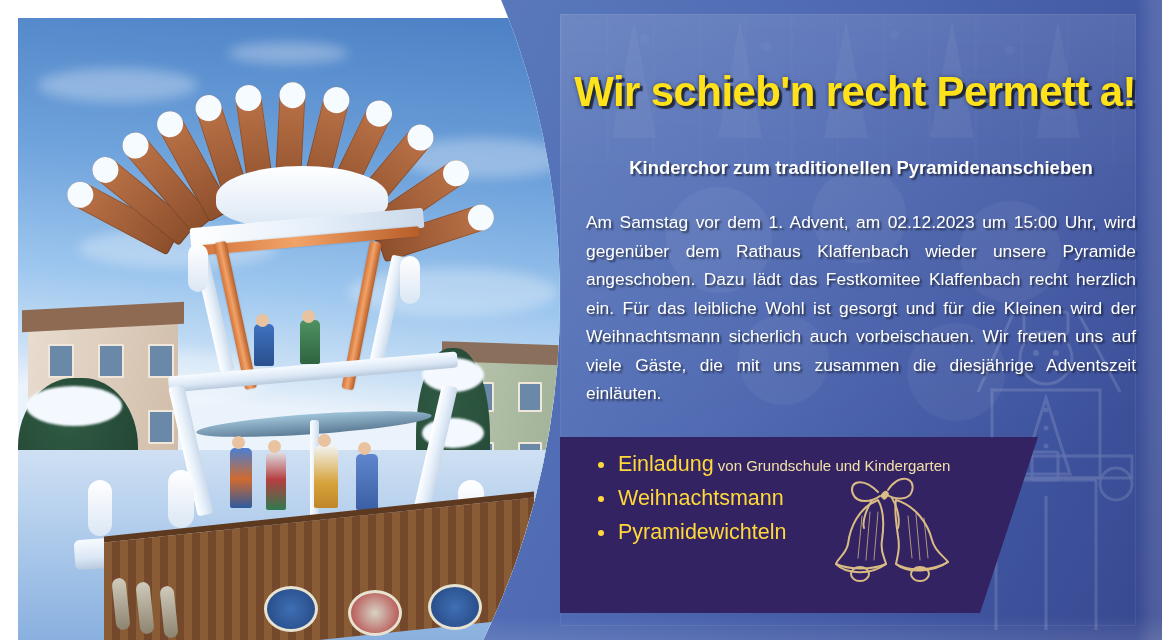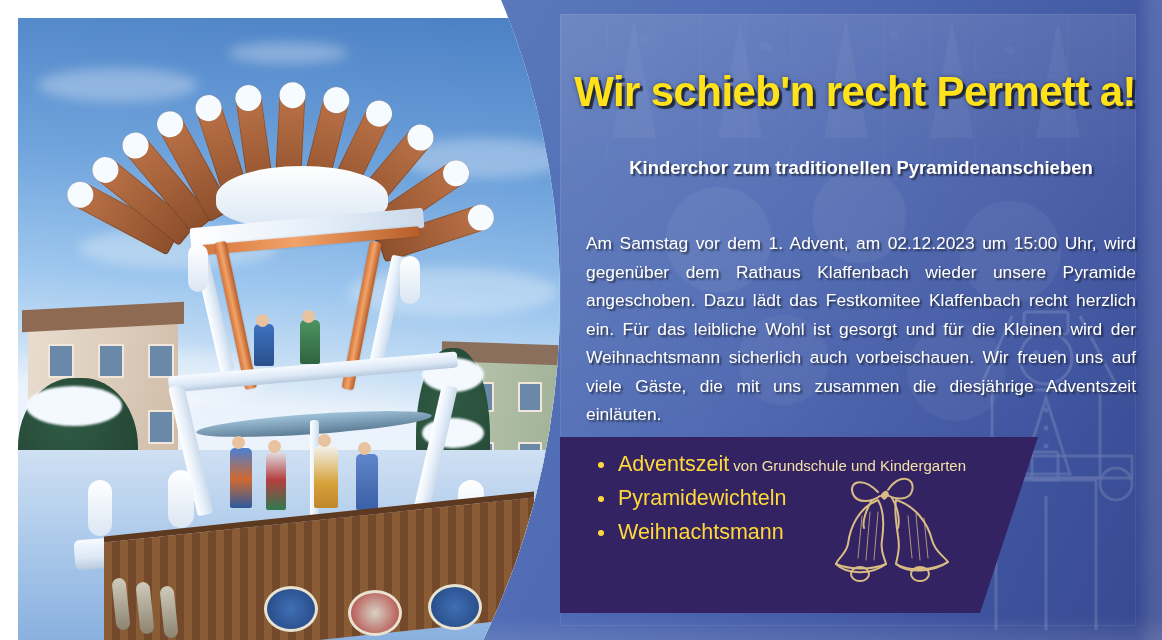--- a/index.html
+++ b/index.html
@@ -126,21 +126,20 @@
     position:absolute;left:26px;right:26px;top:157px;
     text-align:center;font-size:18.5px;font-weight:bold;color:#ffffff;
     text-shadow:2px 2px 2px rgba(0,0,0,.55);
   }
   .body{
     position:absolute;left:26px;right:26px;top:208px;
     font-size:17.4px;line-height:28.5px;color:#ffffff;
     text-align:justify;text-align-last:left;
     text-shadow:2px 2px 2px rgba(0,0,0,.55);
     word-spacing:.5px;
-    margin-top:21px;
   }
 
   
   .banner{
     position:absolute;left:0px;top:437px;width:602px;height:176px;
     background:#332363;
     -webkit-clip-path:polygon(0 0, 478px 0, 420px 100%, 0 100%);
     clip-path:polygon(0 0, 478px 0, 420px 100%, 0 100%);
   }
   .bullets{
@@ -327,27 +326,27 @@
     <div class="headline">Wir schieb'n recht Permett a!</div>
 
     <div class="subhead">Kinderchor zum traditionellen Pyramidenanschieben</div>
 
     <div class="body">Am Samstag vor dem 1. Advent, am 02.12.2023 um 15:00 Uhr, wird gegenüber dem Rathaus Klaffenbach wieder unsere Pyramide angeschoben. Dazu lädt das Festkomitee Klaffenbach recht herzlich ein. Für das leibliche Wohl ist gesorgt und für die Kleinen wird der Weihnachtsmann sicherlich auch vorbeischauen. Wir freuen uns auf viele Gäste, die mit uns zusammen die diesjährige Adventszeit einläuten.</div>
 
     <div class="banner"></div>
 
     <ul class="bullets">
       <li>
-        <span>Adventszeit</span><span class="sub"> von Grundschule und Kindergarten</span>
+        <span>Einladung</span><span class="sub"> von Grundschule und Kindergarten</span>
+      </li>
+      <li>
+        <span>Weihnachtsmann</span><span class="sub"></span>
       </li>
       <li>
         <span>Pyramidewichteln</span><span class="sub"></span>
-      </li>
-      <li>
-        <span>Weihnachtsmann</span><span class="sub"></span>
       </li>
     </ul>
   </div>
 
   <div class="bells">
     <svg viewBox="0 0 142 112" fill="none" stroke="#d9bc84" stroke-width="2" stroke-linecap="round" stroke-linejoin="round">
 
       <path d="M56 22 C40 6 26 12 31 24 C35 34 50 32 58 26"></path>
       <path d="M66 20 C78 2 94 8 90 21 C87 31 72 30 64 24"></path>
       <path d="M58 26 C62 20 64 20 66 22 C68 24 66 28 62 30 z" fill="#d9bc84" stroke="none"></path>

